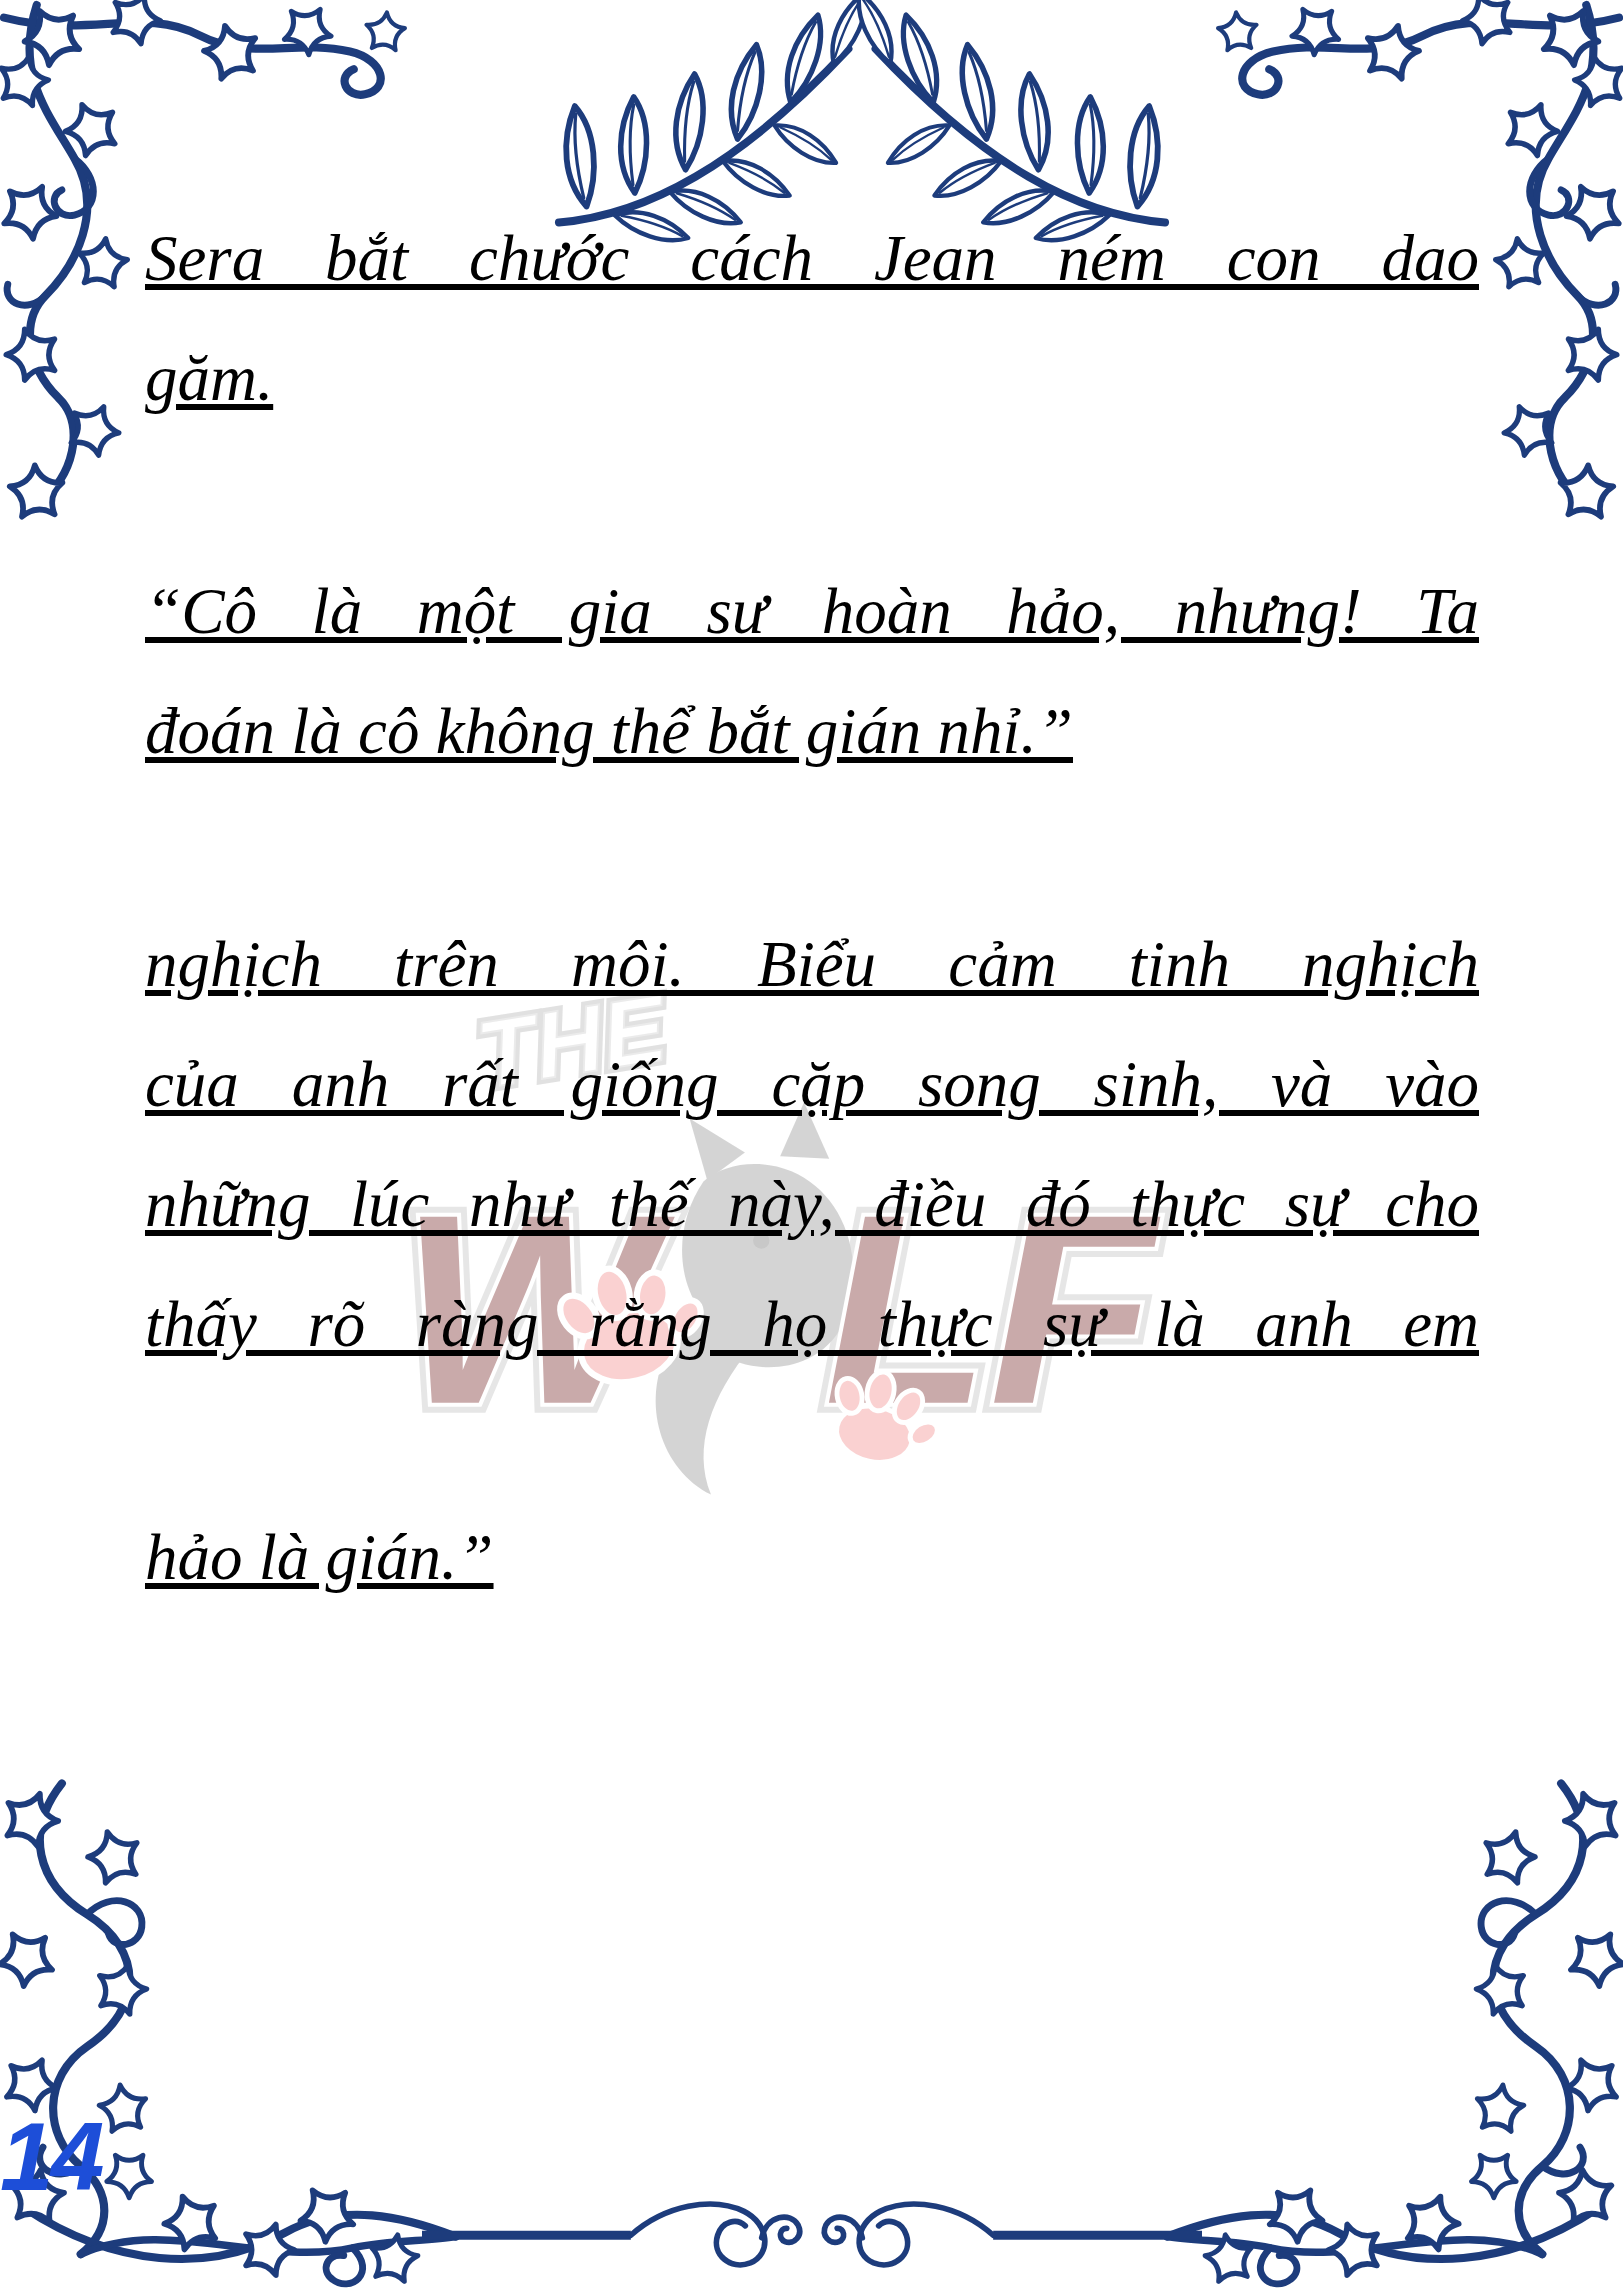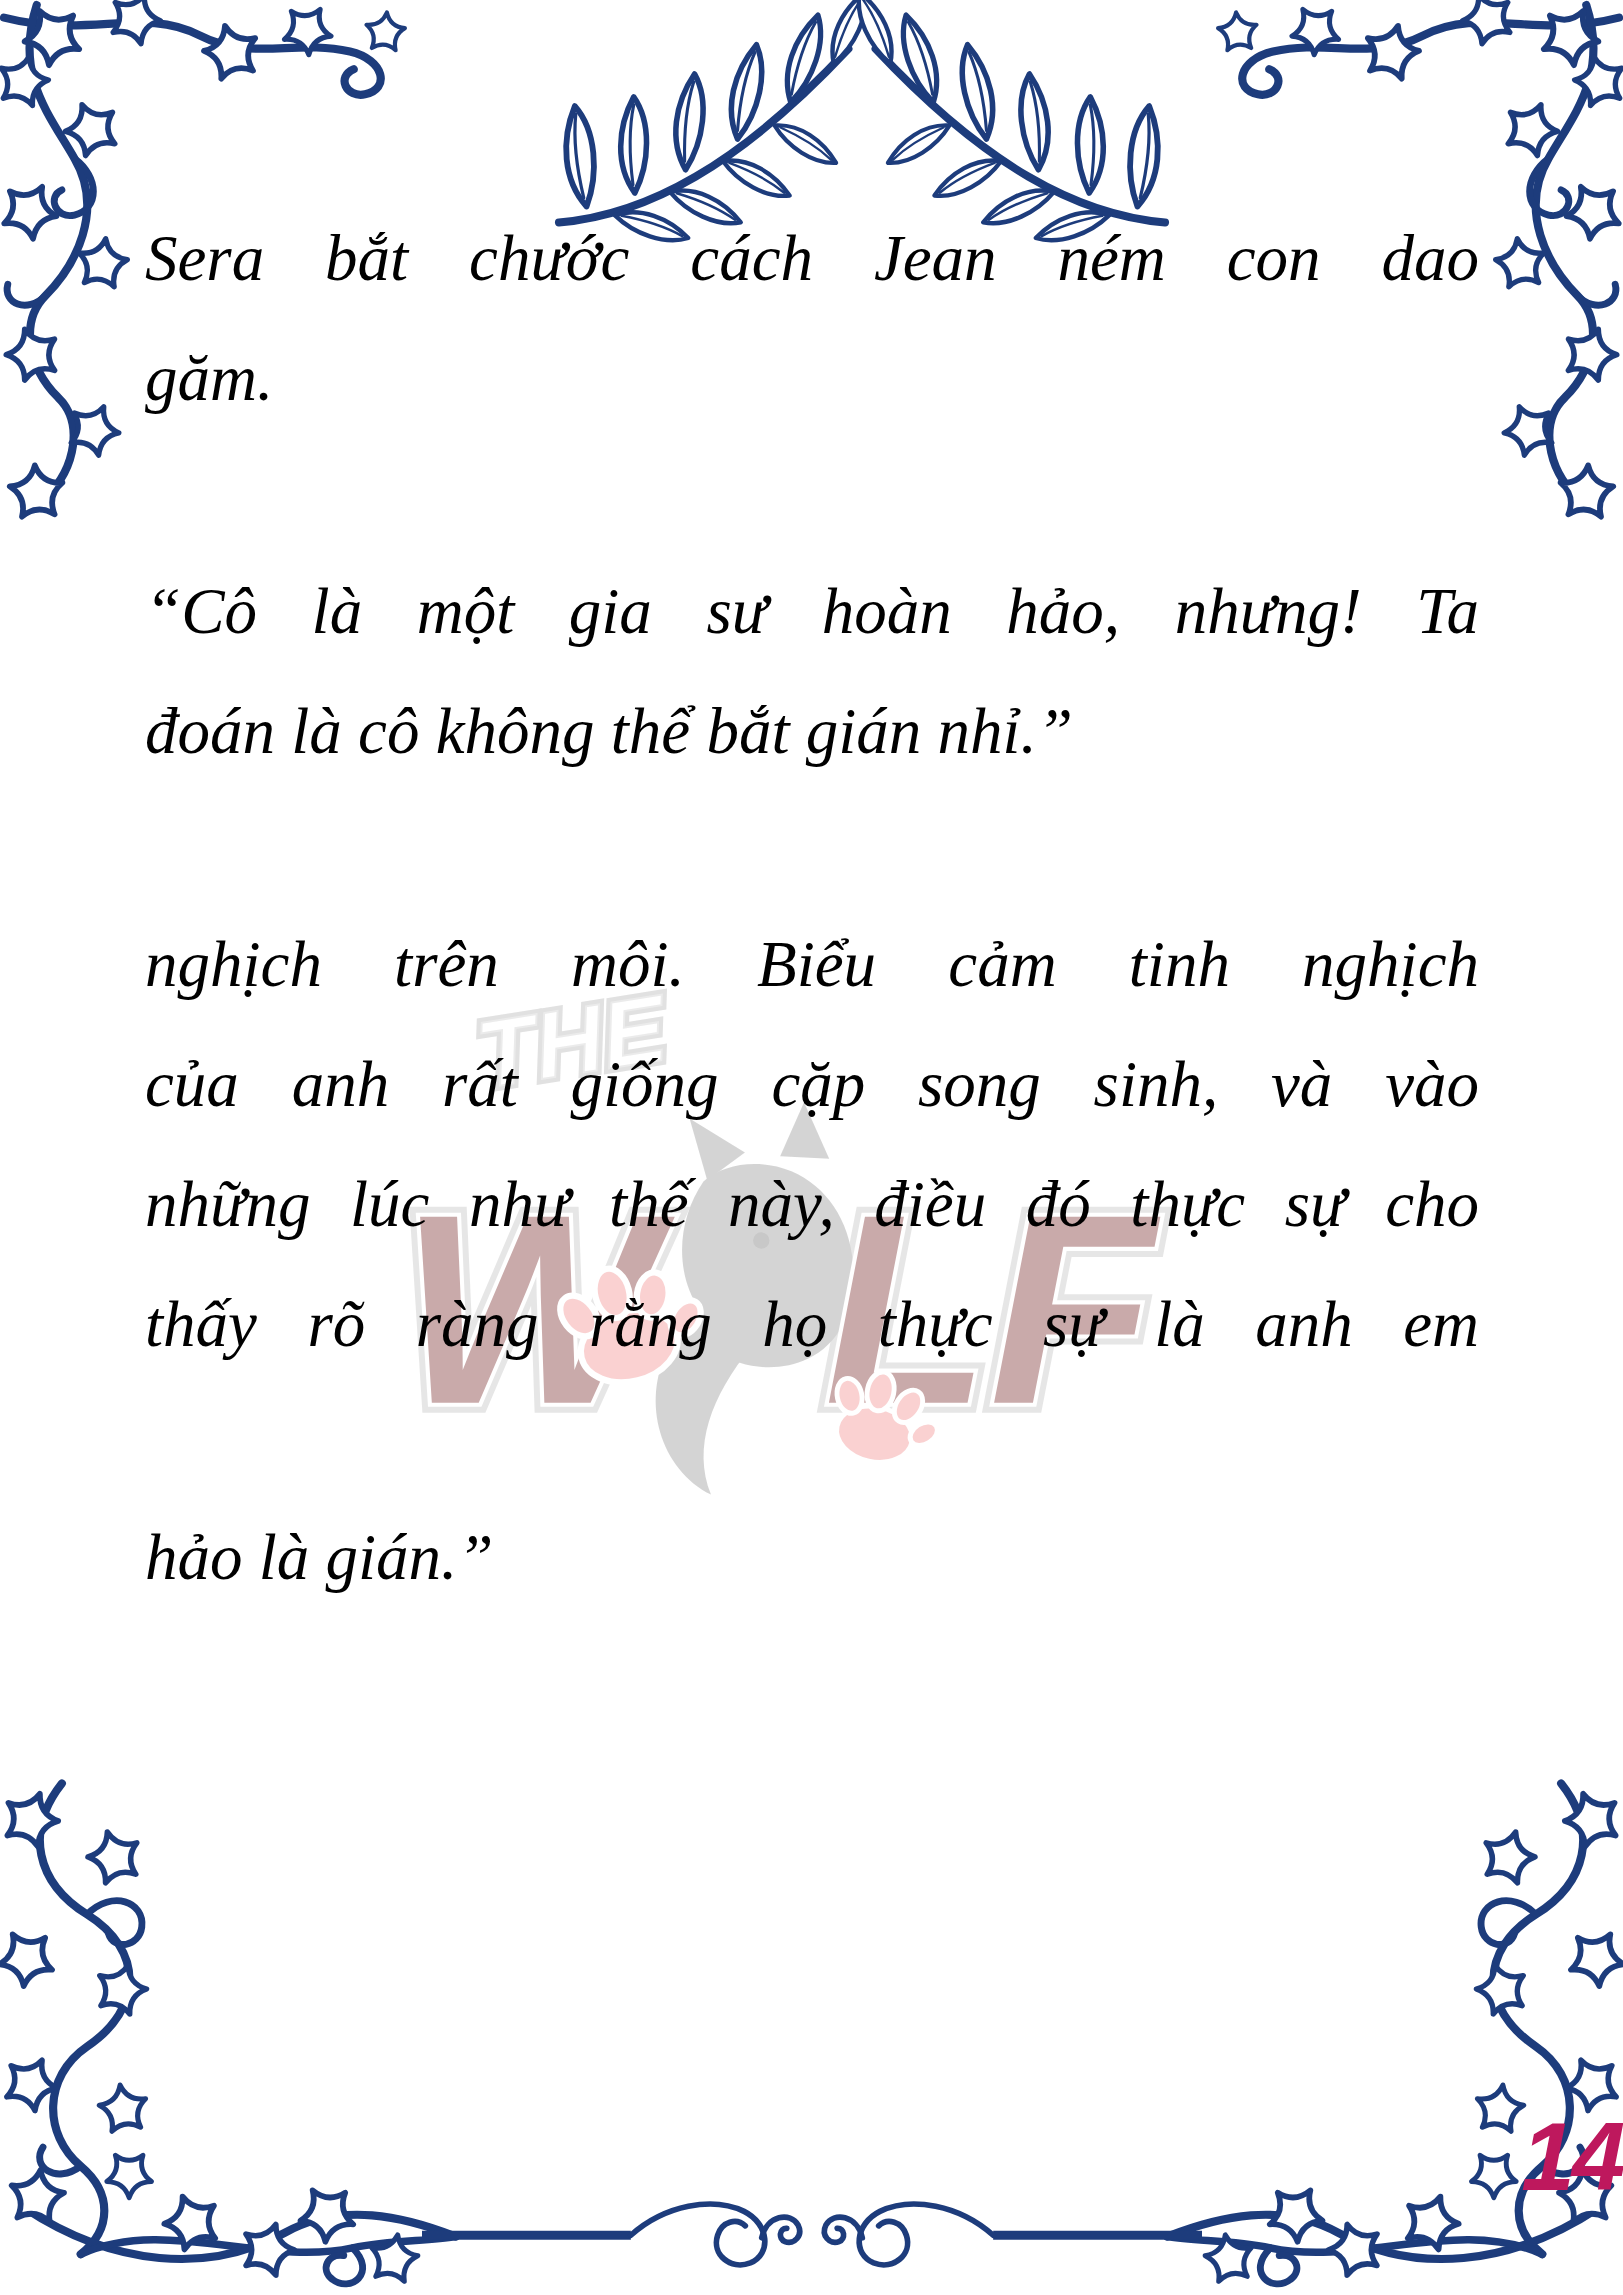--- a/index.html
+++ b/index.html
@@ -16,21 +16,21 @@
   .ornament{stroke:#1d3c7c;fill:none;stroke-linecap:round;stroke-linejoin:round;}
   .ivy{fill:#ffffff;stroke:#1d3c7c;stroke-width:7;}
   .lau-leaf{fill:#ffffff;stroke:#1d3c7c;stroke-width:9;}
   .lau-vein{fill:none;stroke:#1d3c7c;stroke-width:5;}
   .flip{transform:scaleX(-1);}
   
   #text-block{
     position:absolute;left:145px;top:198px;width:1334px;
     font-style:italic;font-size:65px;line-height:120px;color:#000;
   }
-  .para{margin:0 0 113px 0;}
+  .para{margin:0 0 113px 0;text-decoration:underline;}
   .jline{text-align:justify;text-align-last:justify;}
   .jlast{text-align:left;}
   
   #watermark{opacity:0.45;}
   .wm-outline{fill:none;stroke:#c9c9c9;stroke-width:32px;
     font-family:"Liberation Sans","DejaVu Sans",sans-serif;
     font-style:italic;font-weight:700;font-size:430px;}
   .wm-fill{fill:#8a4444;stroke:#ffffff;stroke-width:13px;paint-order:stroke;
     font-family:"Liberation Sans","DejaVu Sans",sans-serif;
     font-style:italic;font-weight:700;font-size:430px;}
@@ -38,24 +38,24 @@
     font-family:"Liberation Sans","DejaVu Sans",sans-serif;
     font-style:italic;font-weight:700;font-size:150px;}
   .the-fill{fill:#ffffff;stroke:#d4d4d4;stroke-width:3px;
     font-family:"Liberation Sans","DejaVu Sans",sans-serif;
     font-style:italic;font-weight:700;font-size:150px;}
   .wolf-gray{fill:#a2a2a2;stroke:none;}
   .paw{fill:#f49b9b;stroke:#ffffff;stroke-width:10;}
   
   #page-number{
     position:absolute;left:0;top:2109px;width:100%;
-    text-align:right;
+    text-align:left;
     font-family:"Liberation Sans","DejaVu Sans",sans-serif;
     font-style:italic;font-weight:700;font-size:96px;line-height:1;
-    letter-spacing:-2.5px;color:#be185d;
+    letter-spacing:-2.5px;color:#1d4ed8;
   }
 </style>
 </head>
 <body>
 
 <div id="page">
 
   <svg width="0" height="0" class="abs" style="left:0;top:0" aria-hidden="true">
     <defs>
       <path id="ivy-leaf" d="M0,-34 Q7.6,-10.5 32.3,-10.5 Q12.4,4 20,27.5 Q0,13 -20,27.5 Q-12.4,4 -32.3,-10.5 Q-7.6,-10.5 0,-34 Z"></path>

